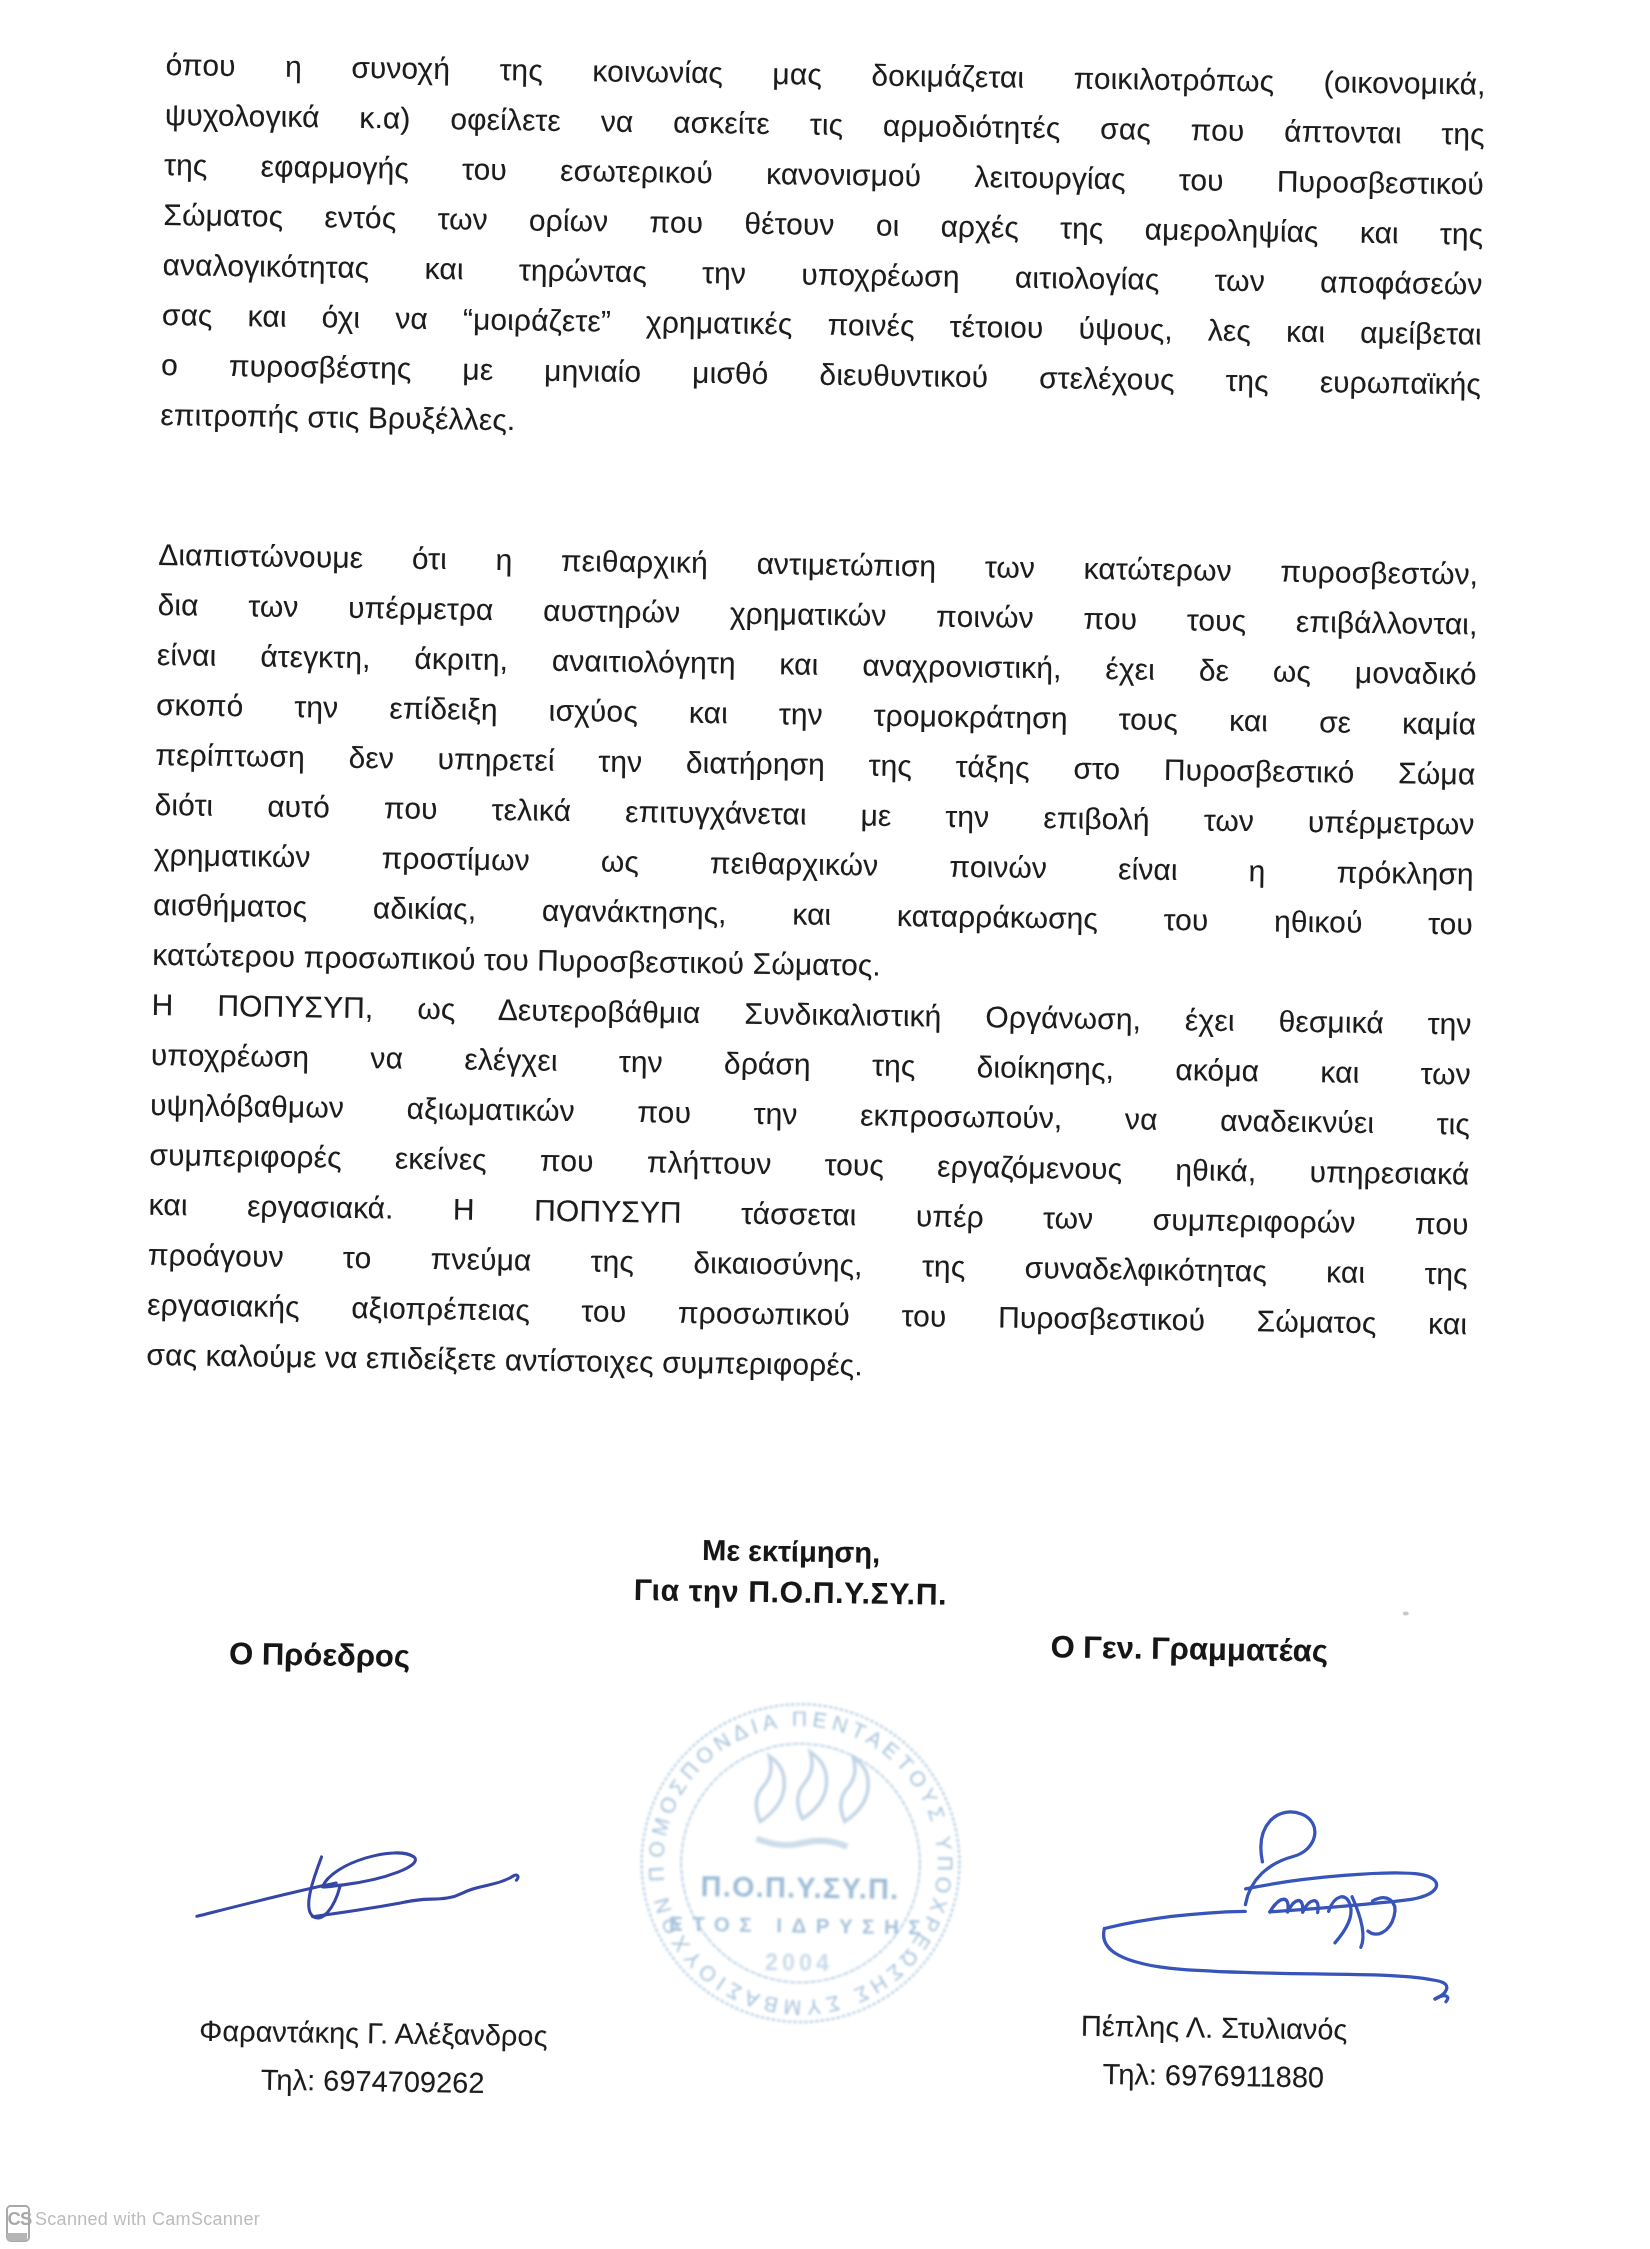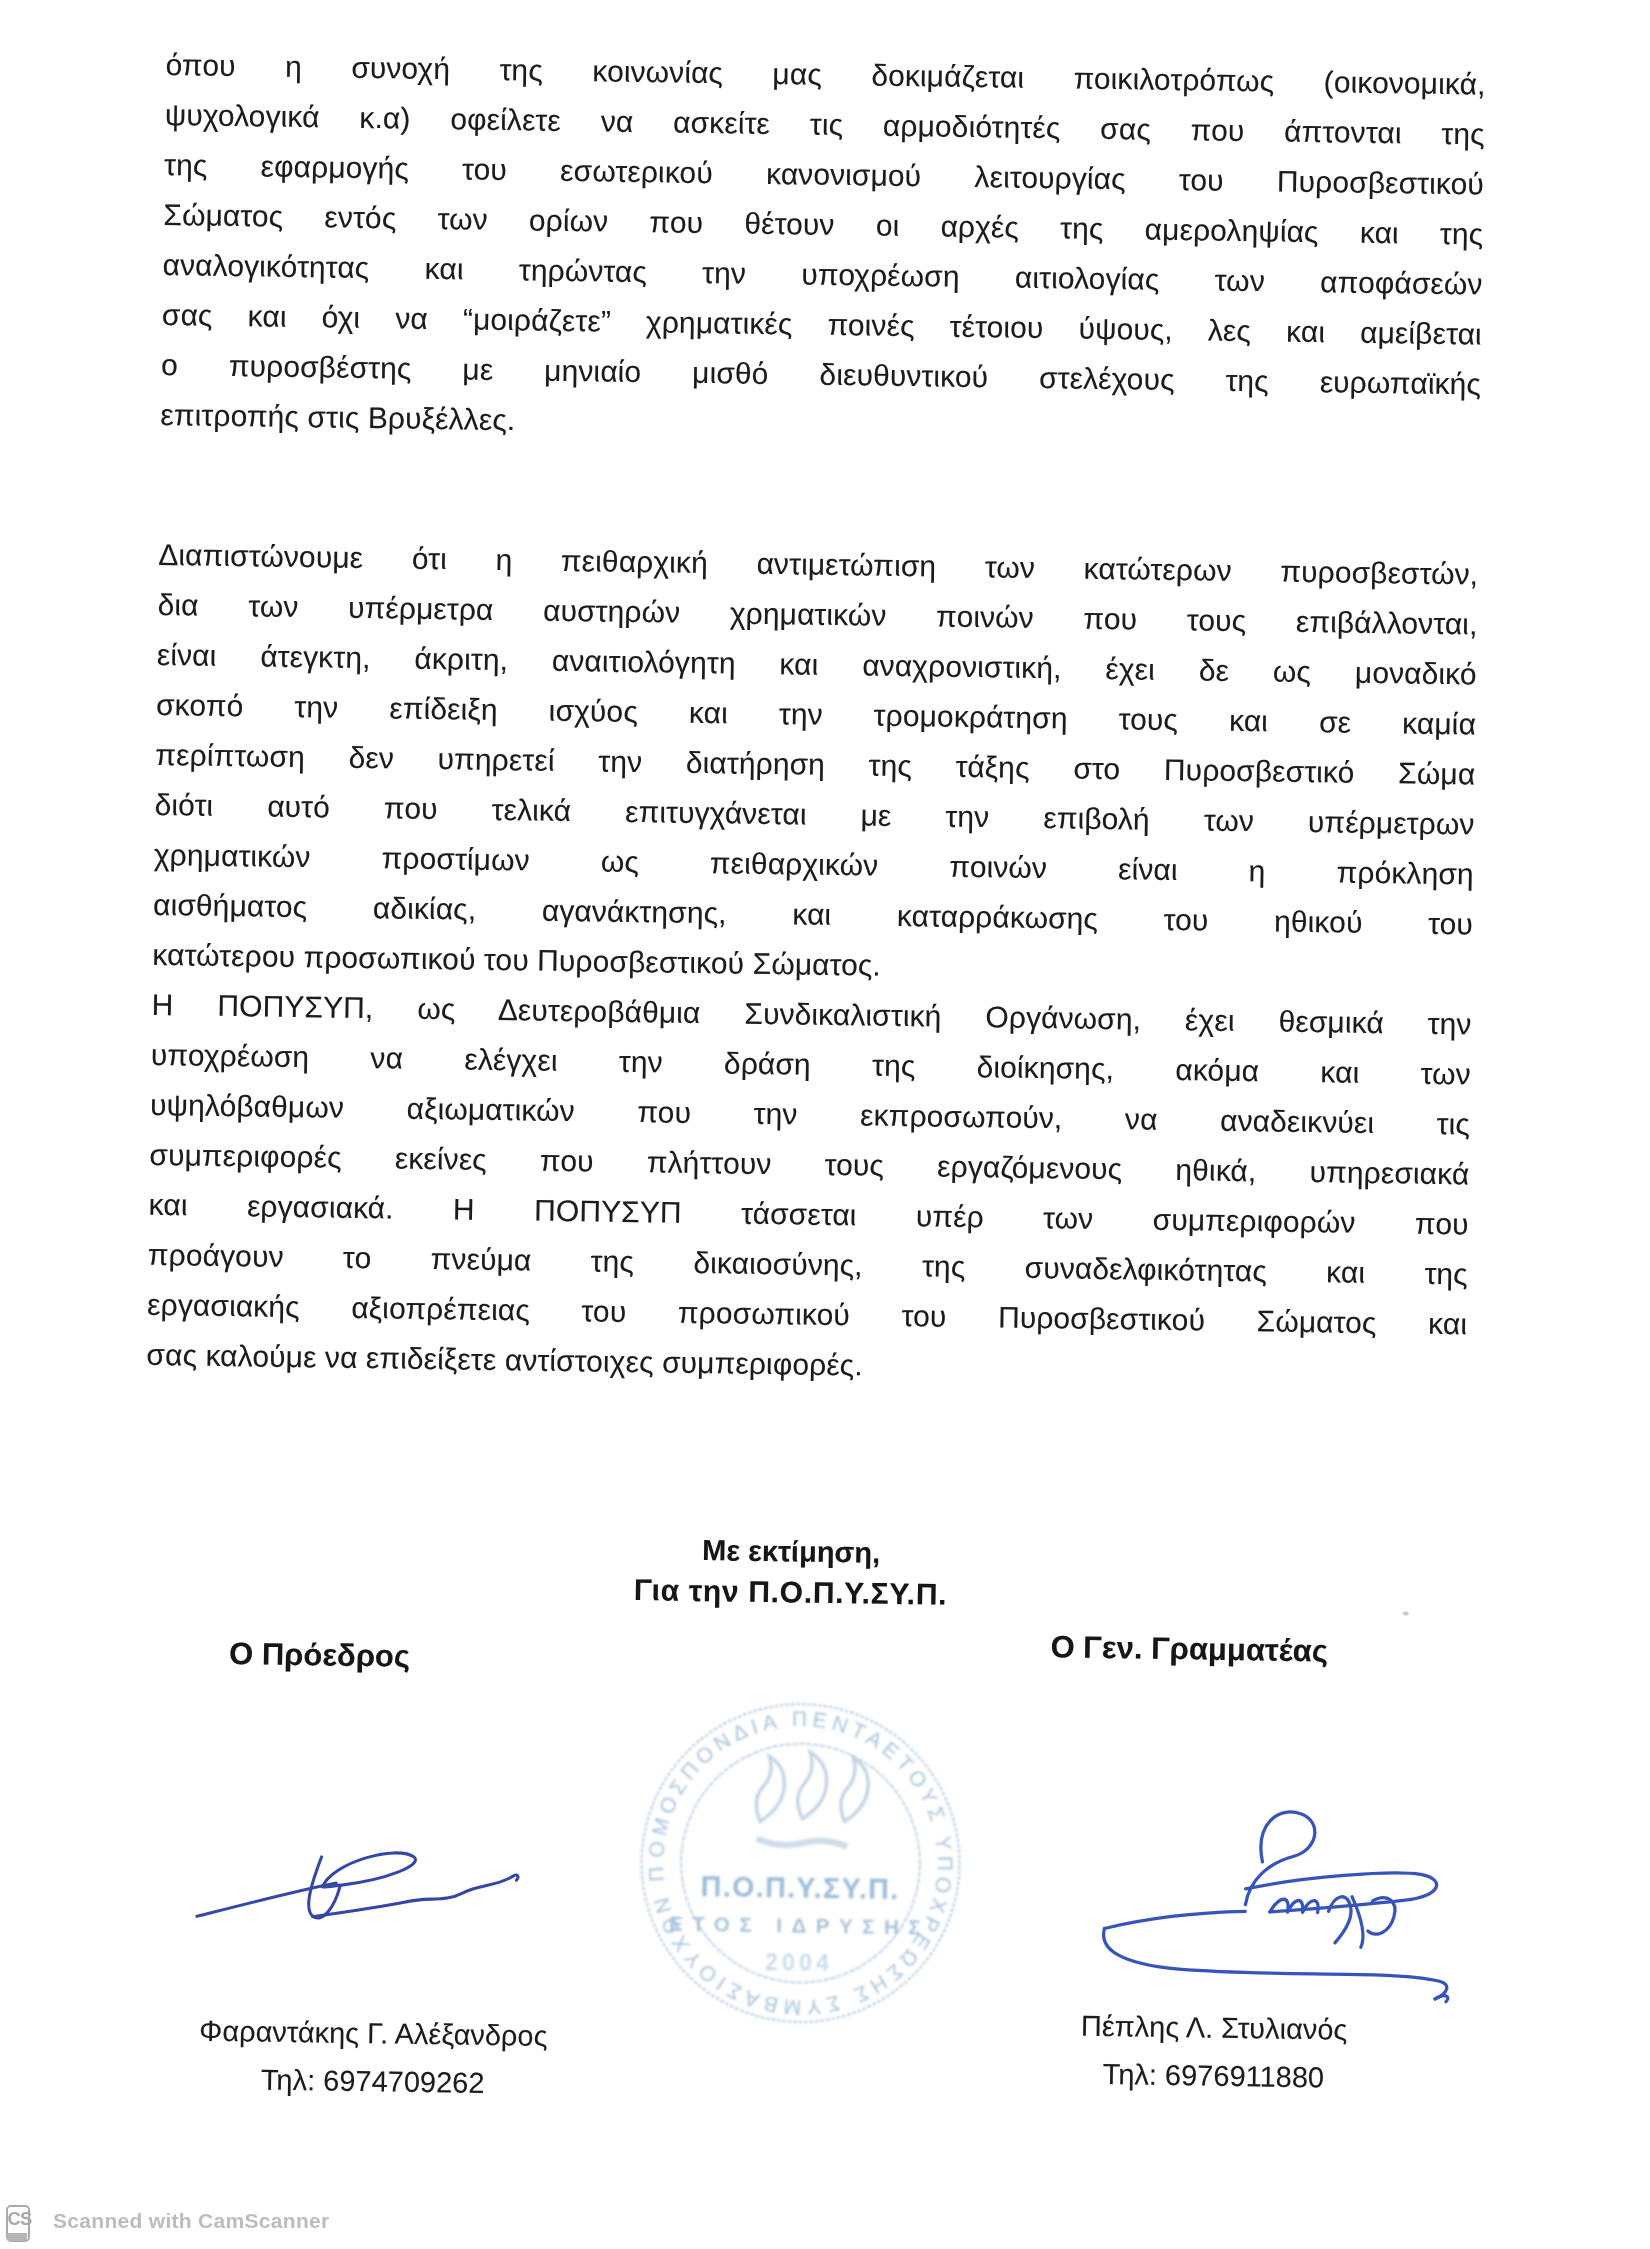--- a/index.html
+++ b/index.html
@@ -54,21 +54,21 @@
   }
   .cs-logo .cs-txt{
     display:block;text-align:center;font-size:18.4px;font-weight:bold;color:#a9a9a9;
     line-height:24.6px;letter-spacing:-0.7px;
   }
   .cs-logo .cs-bar{
     position:absolute;left:-0.7px;bottom:-0.7px;width:20.5px;height:7.5px;background:#b5b5b5;
     border-radius:0 0 2.7px 2.7px;
   }
   .cs-text{
-    position:absolute;left:53px;top:8.2px;font-size:21px;color:#bcbcbc;letter-spacing:0.3px;font-weight:bold;
+    position:absolute;left:35px;top:8.2px;font-size:18px;color:#bcbcbc;letter-spacing:0.3px;
   }
 </style>
 </head>
 <body>
 
 <div class="scan">
 
   <div class="bodytext">
     <div class="para gap-after">
       <div class="line">όπου η συνοχή της κοινωνίας μας δοκιμάζεται ποικιλοτρόπως (οικονομικά,</div>

